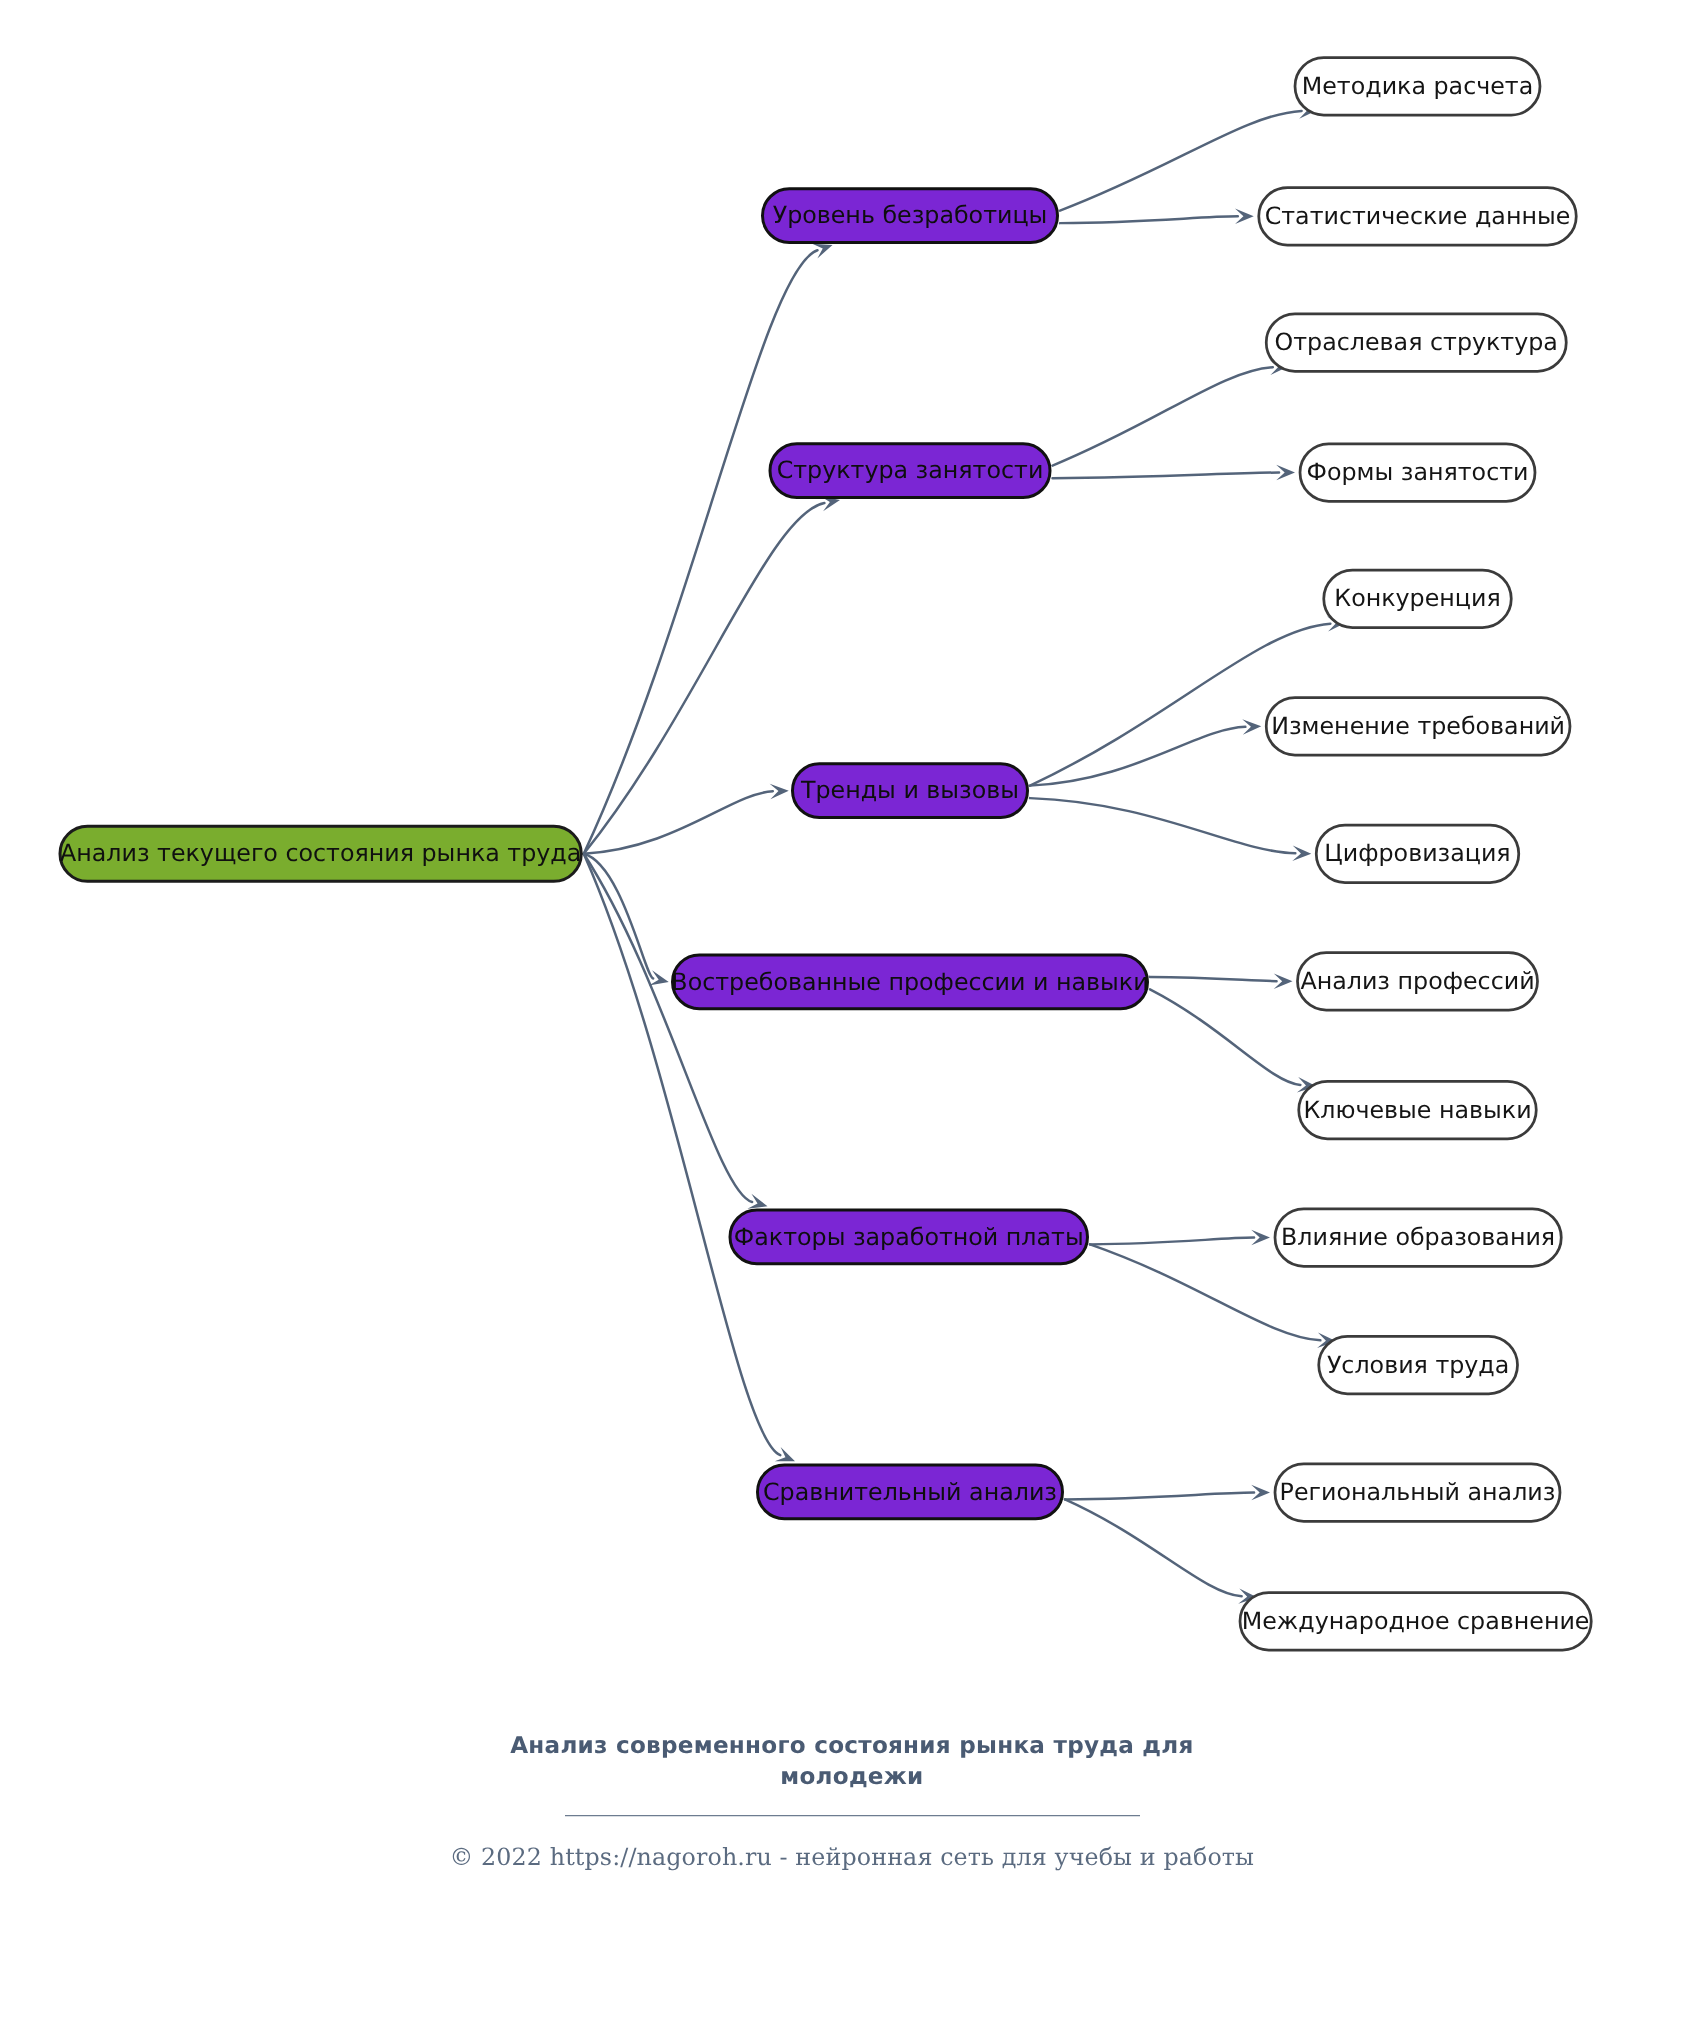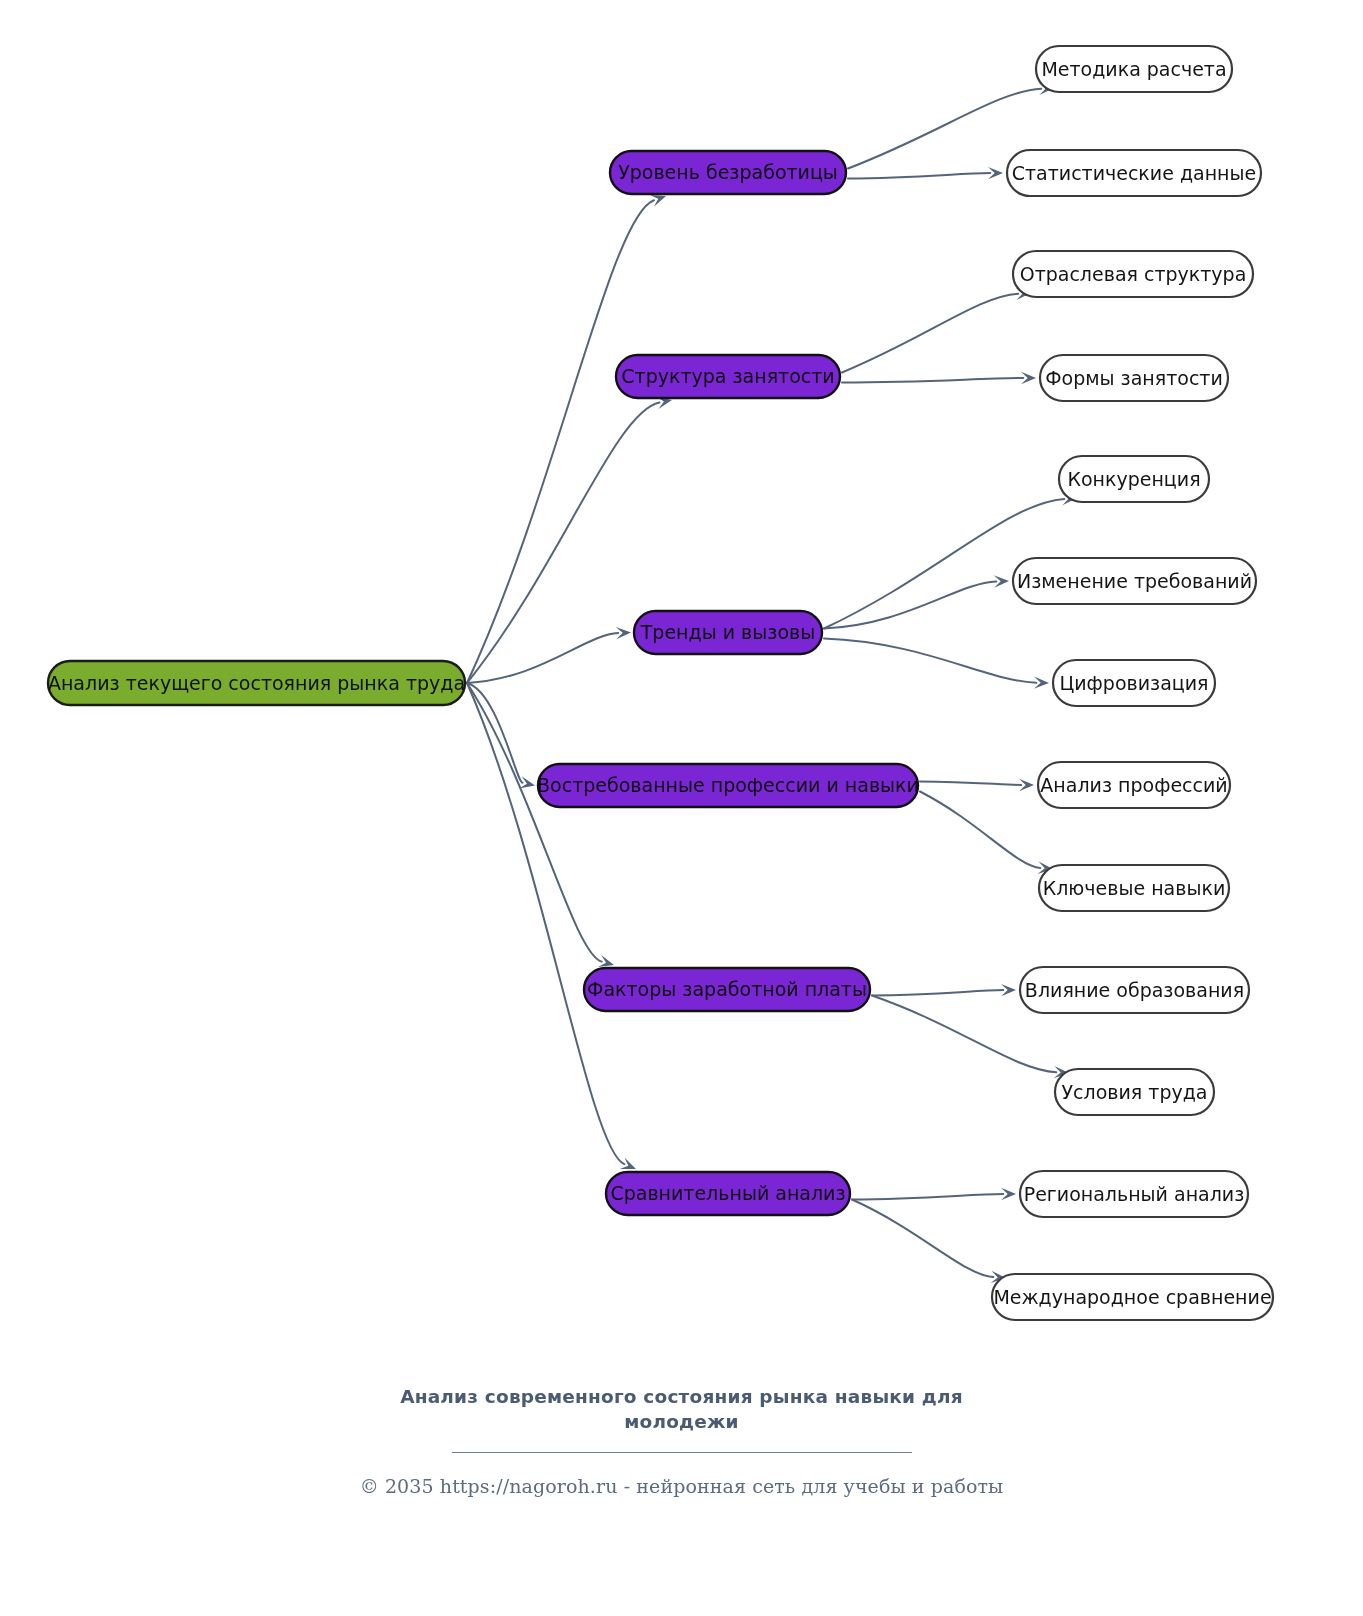--- a/index.html
+++ b/index.html
@@ -224,17 +224,17 @@
           <text x="1134" y="1195" class="node-label node-label-leaf">Региональный анализ</text>
         </g>
         <g>
           <rect x="992" y="1274" width="281" height="46" rx="23" ry="23" class="node-rect-leaf"></rect>
           <text x="1132.5" y="1298" class="node-label node-label-leaf">Международное сравнение</text>
         </g>
       </g>
   </svg>
 
   <div class="footer-area">
-    <div class="footer-title">Анализ современного состояния рынка навыки для молодежи</div>
+    <div class="footer-title">Анализ современного состояния рынка труда для молодежи</div>
     <hr class="footer-rule">
-    <div class="footer-copy">© 2035 https://nagoroh.ru - нейронная сеть для учебы и работы</div>
+    <div class="footer-copy">© 2022 https://nagoroh.ru - нейронная сеть для учебы и работы</div>
   </div>
 </div>
 
 </body></html>

